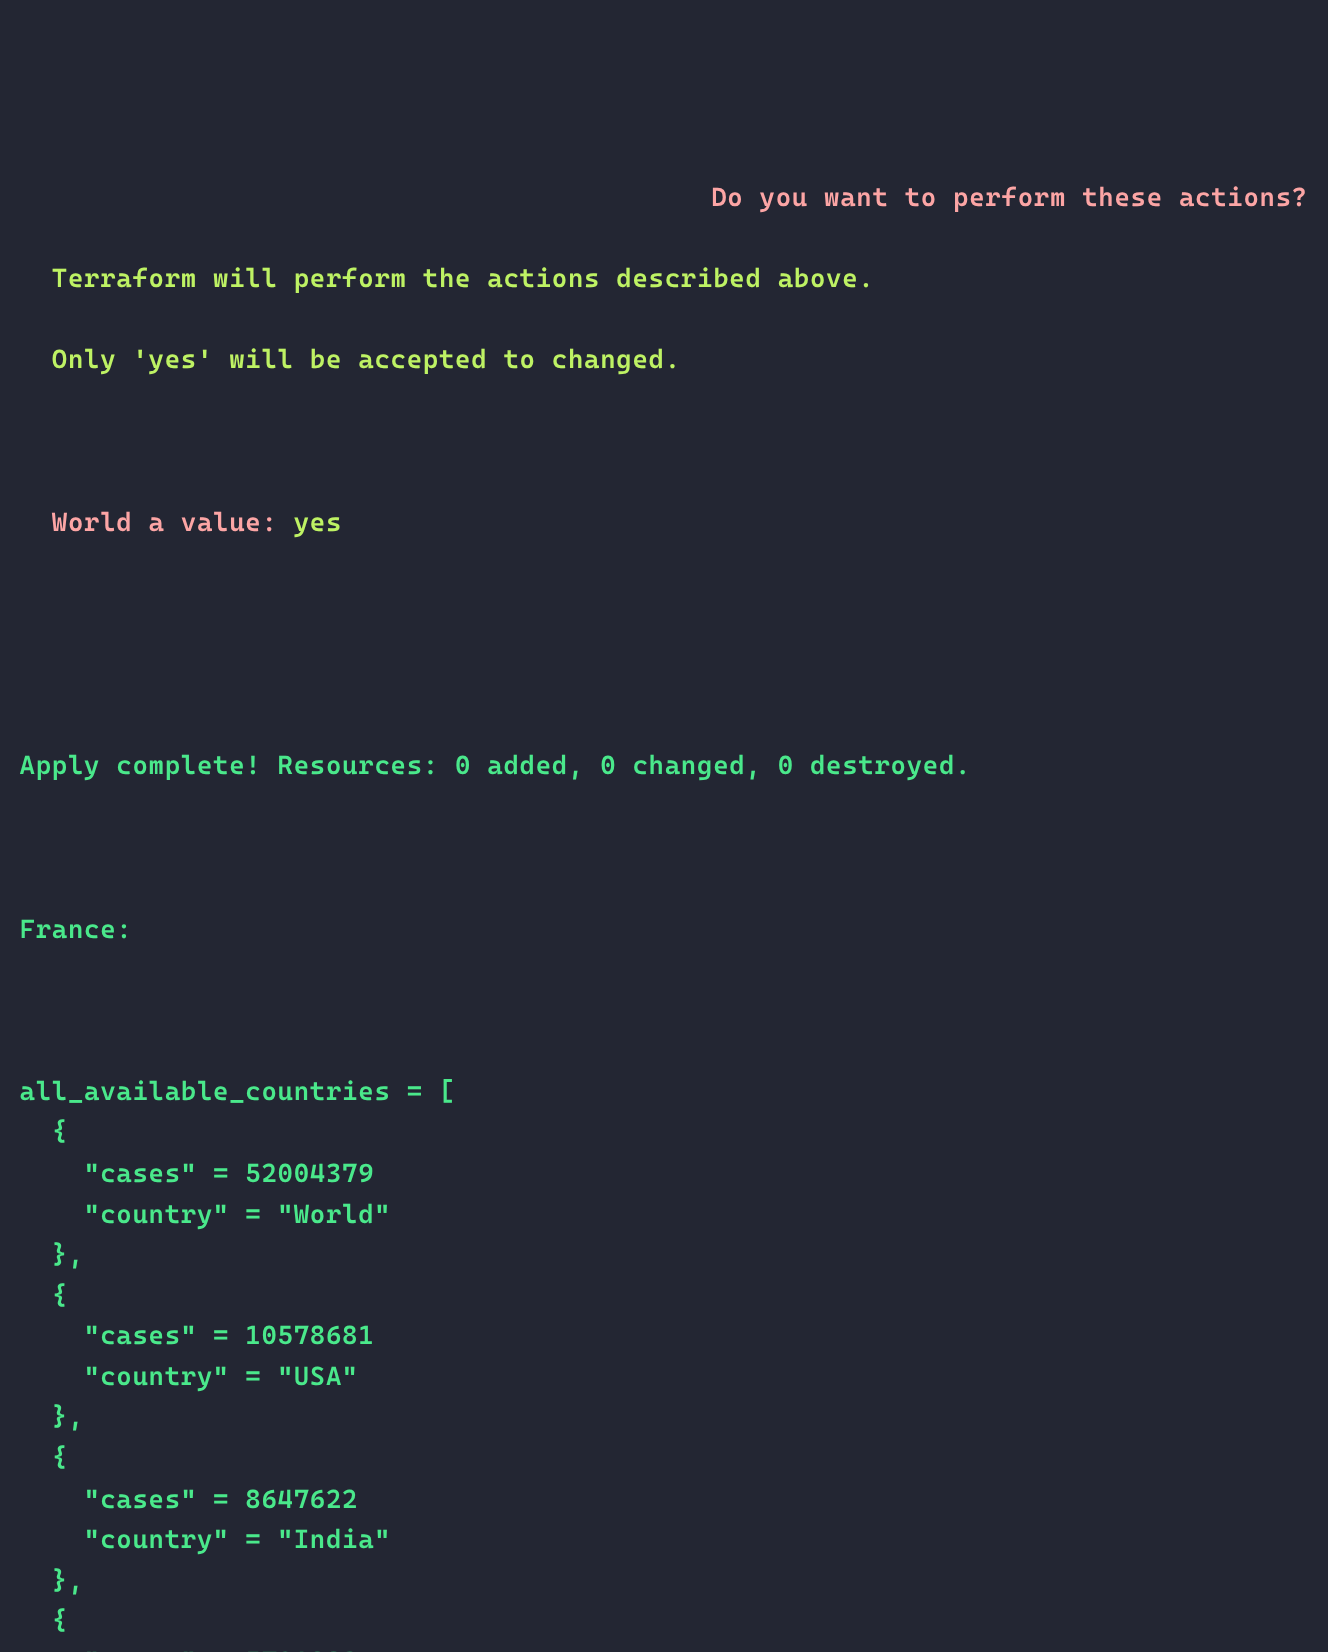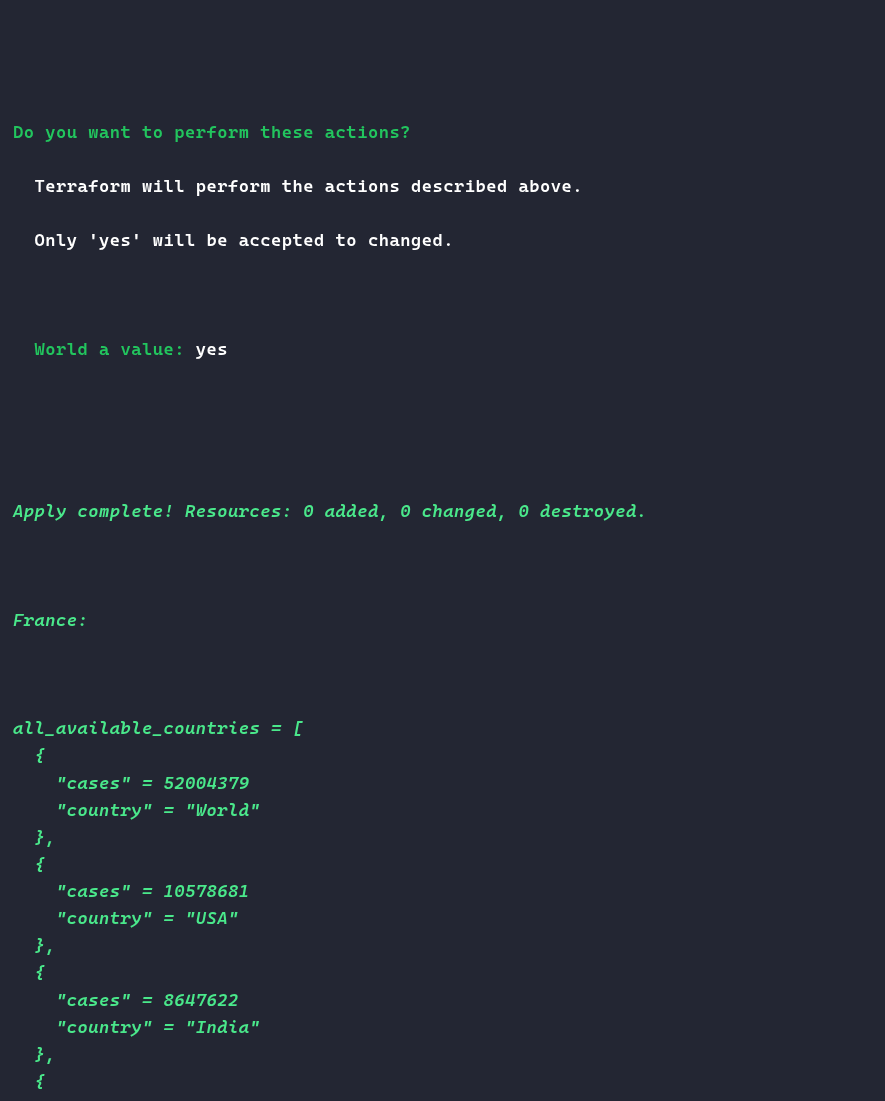--- a/index.html
+++ b/index.html
@@ -9,23 +9,23 @@
       font-size: 17.5px;
       line-height: 1.55;
       letter-spacing: 0.5px;
       font-weight: 600;
       padding: 10px 13px;
       width: 885px;
       height: 1101px;
       overflow: hidden;
       white-space: pre;
     }
-    .purple { color: #22c55e; }
-    .white { color: #ffffff; }
-    .green { color: #4ae88b; font-style: italic; }
+    .purple { color: #fca5a5; text-align: right; }
+    .white { color: #bef264; }
+    .green { color: #4ae88b; }
     .line { display: block; }
   </style>
 </head>
 <body>
 
 
 
 <span class="line purple">Do you want to perform these actions?</span>
 <span class="line white">  Terraform will perform the actions described above.</span>
 <span class="line white">  Only 'yes' will be accepted to changed.</span>

